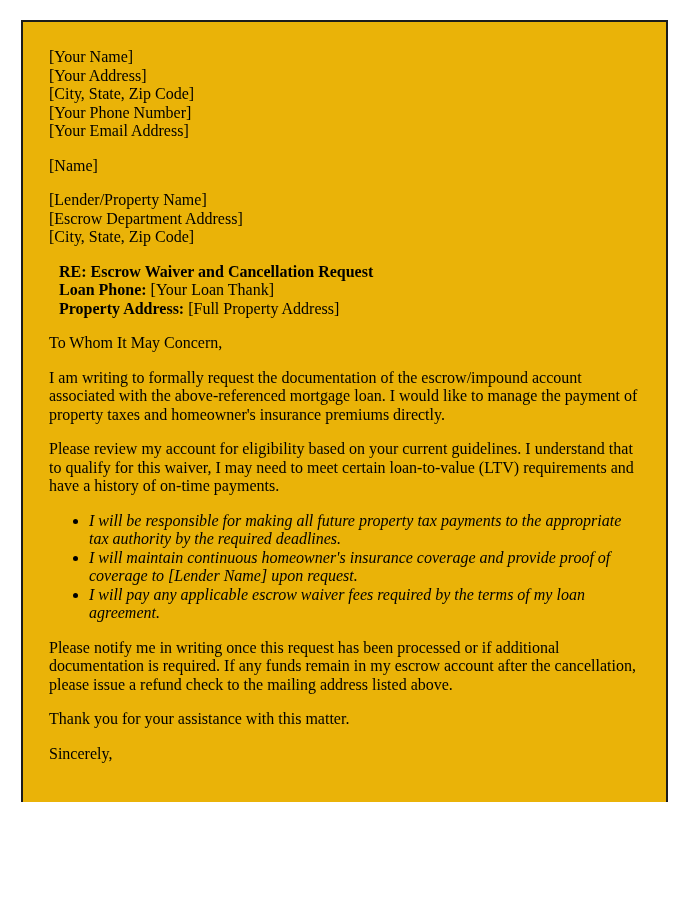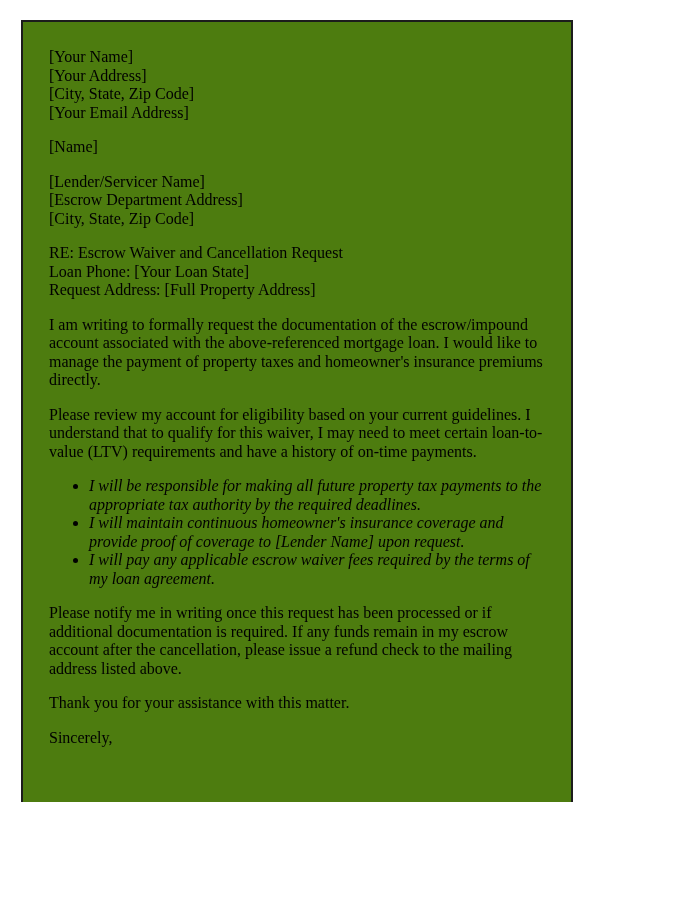--- a/index.html
+++ b/index.html
@@ -11,75 +11,78 @@
     width: 700px;
     height: 900px;
     position: relative;
     font-family: "Liberation Serif", "DejaVu Serif", serif;
     color: #000000;
   }
   .page-frame {
     position: absolute;
     left: 21px;
     top: 20px;
-    width: 552px;
+    width: 647px;
     height: 782px;
     box-sizing: border-box;
     border: 2px solid #1c1c1c;
     border-bottom: none;
     padding: 26px 26px 0 26px;
     overflow: hidden;
-    background: #4d7c0f;
+    background: #eab308;
   }
   .page-frame, .page-frame * {
     font-size: 16px;
     line-height: 18.5px;
   }
   .block {
     margin: 0 0 16px 0;
   }
   .bold {
-    font-weight: normal;
+    font-weight: bold;
+    margin-left: 10px;
   }
   ul.bullets {
     margin: 0 0 16px 0;
     padding-left: 40px;
     font-style: italic;
   }
   ul.bullets li {
     margin: 0;
     padding: 0;
   }
 </style>
 </head>
 <body>
 
 <div class="page-frame">
 
   <div class="block">
     <div>[Your Name]</div>
     <div>[Your Address]</div>
     <div>[City, State, Zip Code]</div>
+    <div>[Your Phone Number]</div>
     <div>[Your Email Address]</div>
   </div>
 
   <div class="block">[Name]</div>
 
   <div class="block">
-    <div>[Lender/Servicer Name]</div>
+    <div>[Lender/Property Name]</div>
     <div>[Escrow Department Address]</div>
     <div>[City, State, Zip Code]</div>
   </div>
 
   <div class="block">
     <div class="bold">RE: Escrow Waiver and Cancellation Request</div>
-    <div><span class="bold">Loan Phone:</span> <span>[Your Loan State]</span></div>
-    <div><span class="bold">Request Address:</span> <span>[Full Property Address]</span></div>
+    <div><span class="bold">Loan Phone:</span> <span>[Your Loan Thank]</span></div>
+    <div><span class="bold">Property Address:</span> <span>[Full Property Address]</span></div>
   </div>
 
+  <div class="block">To Whom It May Concern,</div>
 
   <div class="block">I am writing to formally request the documentation of the escrow/impound account associated with the above-referenced mortgage loan. I would like to manage the payment of property taxes and homeowner's insurance premiums directly.</div>
 
   <div class="block">Please review my account for eligibility based on your current guidelines. I understand that to qualify for this waiver, I may need to meet certain loan-to-value (LTV) requirements and have a history of on-time payments.</div>
 
 
   <ul class="bullets">
     <li>I will be responsible for making all future property tax payments to the appropriate tax authority by the required deadlines.</li>
     <li>I will maintain continuous homeowner's insurance coverage and provide proof of coverage to [Lender Name] upon request.</li>
     <li>I will pay any applicable escrow waiver fees required by the terms of my loan agreement.</li>

